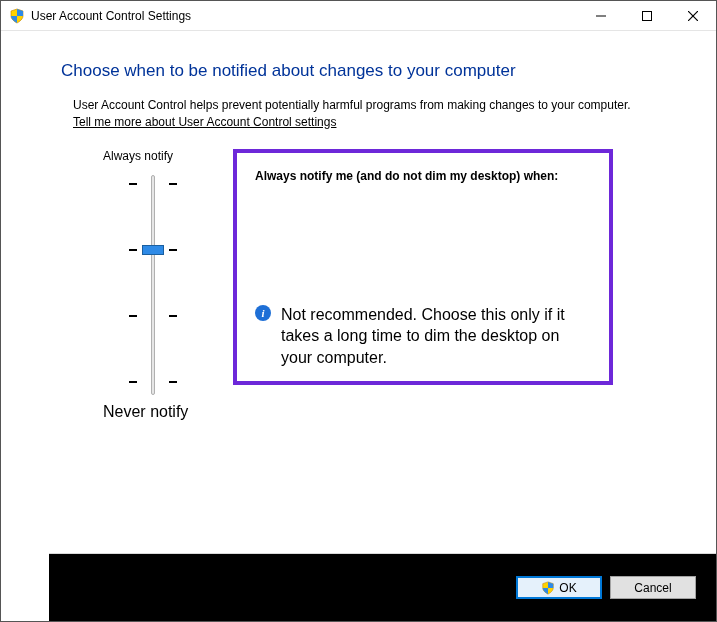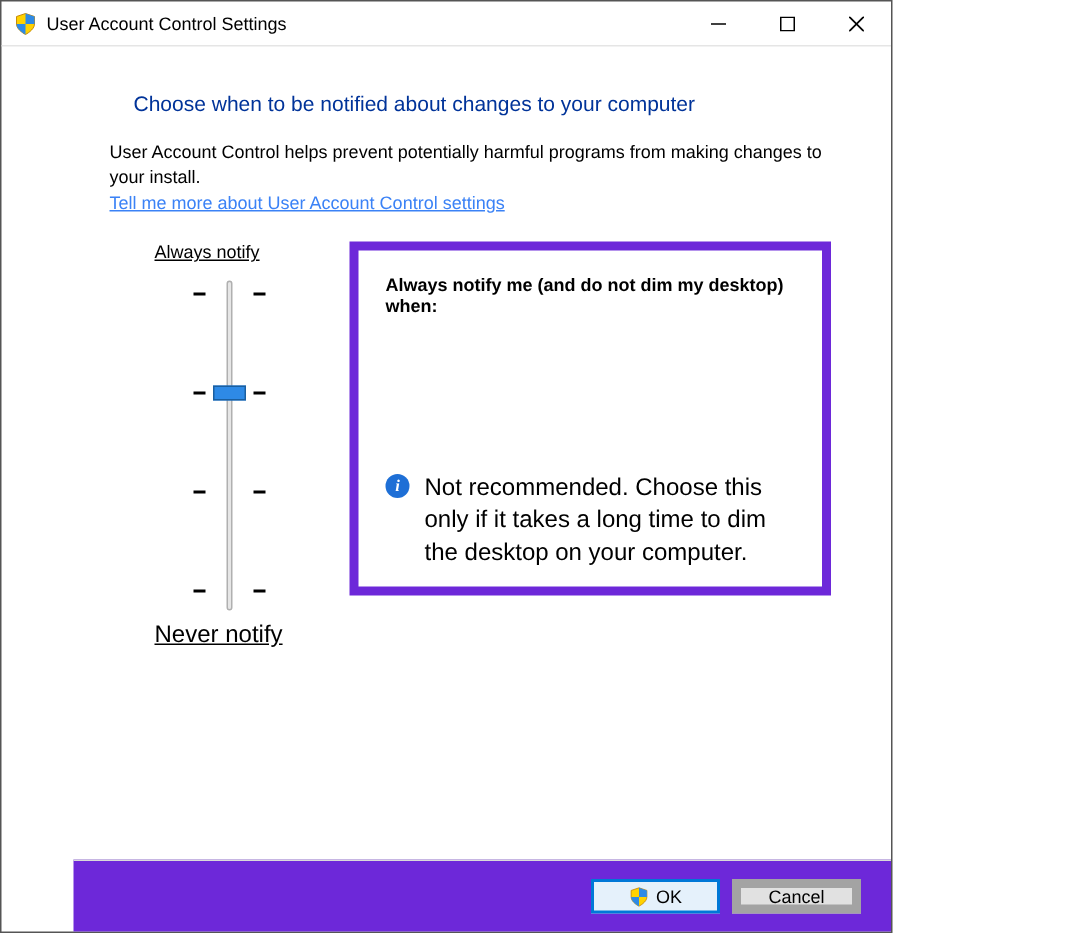--- a/index.html
+++ b/index.html
@@ -4,21 +4,21 @@
 <style>
   * { box-sizing: border-box; }
   body {
     margin: 0;
     font-family: "Segoe UI", Tahoma, sans-serif;
     font-size: 12px;
     color: #000;
     background: #fff;
   }
   .window {
-    width: 595px;
+    width: 717px;
     height: 622px;
     border: 1px solid #555;
     background: #fff;
     display: flex;
     flex-direction: column;
   }
   .titlebar {
     height: 30px;
     display: flex;
     align-items: center;
@@ -30,72 +30,72 @@
   .winbtns { display:flex; height:100%; }
   .winbtn {
     width:46px; display:flex; align-items:center; justify-content:center;
     font-family: "Segoe UI Symbol", sans-serif; font-size:10px; color:#000;
   }
   .winbtn svg { display:block; }
   .content {
     flex:1; padding: 20px 40px 0 40px;
   }
   .heading {
-    color:#003399; font-size:14px; font-weight:400; margin:10px 0 16px 48px;
+    color:#003399; font-size:17px; font-weight:400; margin:10px 0 16px 20px;
   }
   .desc { margin-left:32px; font-size:12px; line-height:1.4; }
-  .link { color:#3b82f6; text-decoration:underline; cursor:pointer; }
+  .link { color:#000000; text-decoration:underline; cursor:pointer; }
   .body-row {
     display:flex; margin-top:18px; margin-left:32px;
   }
   .slider-col {
-    width:160px; display:flex; flex-direction:column; align-items:center;text-decoration:underline;
+    width:160px; display:flex; flex-direction:column; align-items:center;
   }
   .slider-label { font-size:12px; margin-bottom:8px; align-self:flex-start; margin-left:30px;}
   .slider-label-bottom { font-size:16px; margin-top:8px; align-self:flex-start; margin-left:30px;}
   .slider-wrap {
     position:relative; height:220px; width:60px; margin-top:4px;
   }
   .track {
     position:absolute; left:50%; top:0; bottom:0; width:4px; margin-left:-2px;
     background:#e6e6e6; border:1px solid #b0b0b0; border-radius:2px;
   }
   .tick {
     position:absolute; width:8px; height:2px; background:#000;
   }
   .tick.left { left:6px; }
   .tick.right { right:6px; }
   .thumb {
     position:absolute; left:50%; width:22px; height:10px; margin-left:-11px;
     background:#2e8ae6; border:1px solid #1a5fa0;
   }
   .panel {
-    flex:1; border:6px solid #6d28d9; padding:16px 18px 12px 18px;
-    height:236px; display:flex; flex-direction:column; max-width:380px;align-items:center;
+    flex:1; border:4px solid #6d28d9; padding:16px 18px 12px 18px;
+    height:236px; display:flex; flex-direction:column; max-width:380px;
   }
   .panel-title { font-weight:700; font-size:12px; margin-bottom:10px; }
   .panel ul { margin:0 0 0 18px; padding:0; }
   .panel li { font-size:12px; margin-bottom:10px; line-height:1.35; }
   .note-row {
     margin-top:auto; display:flex; align-items:flex-start; gap:10px;
   }
   .info-icon {
     width:16px; height:16px; border-radius:50%; background:#1e6fd6; color:#fff;
     font-weight:700; font-size:11px; font-style:italic; display:flex;
     align-items:center; justify-content:center; font-family:Georgia, serif;
     flex-shrink:0; margin-top:1px;
   }
   .note-text { font-size:16px; line-height:1.35; }
   .footer {
-    border-top:1px solid #d9d9d9; padding:12px 20px; display:flex;
-    justify-content:flex-end; gap:8px; background:#6d28d9;margin-left:48px;
+    border-top:1px solid #d9d9d9; padding:22px 20px; display:flex;
+    justify-content:flex-end; gap:8px; background:#000000;margin-left:48px;
   }
   .btn {
     min-width:86px; height:23px; font-size:12px; background:#e1e1e1;
-    border:6px solid #a3a3a3; display:flex; align-items:center;
+    border:1px solid #a3a3a3; display:flex; align-items:center;
     justify-content:center; gap:4px; padding:0 10px; cursor:pointer;
   }
   .btn.primary { border:2px solid #0078d7; background:#e5f1fb; }
   .shield-mini { width:14px; height:14px; display:flex; }
 </style>
 </head>
 <body>
 
 <div class="window">
 
@@ -124,21 +124,21 @@
             <line x1="0" y1="0" x2="10" y2="10" stroke="#000" stroke-width="1.2"></line>
             <line x1="10" y1="0" x2="0" y2="10" stroke="#000" stroke-width="1.2"></line>
           </svg>
       </div>
     </div>
   </div>
 
   <div class="content">
     <div class="heading">Choose when to be notified about changes to your computer</div>
     <div class="desc">
-      <span>User Account Control helps prevent potentially harmful programs from making changes to your install.</span><br>
+      <span>User Account Control helps prevent potentially harmful programs from making changes to your computer.</span><br>
       <span class="link">Tell me more about User Account Control settings</span>
     </div>
 
     <div class="body-row">
 
       <div class="slider-col">
         <div class="slider-label">Always notify</div>
         <div class="slider-wrap">
           <div class="track"></div>
           <div class="tick left" style="top:8px"></div>

